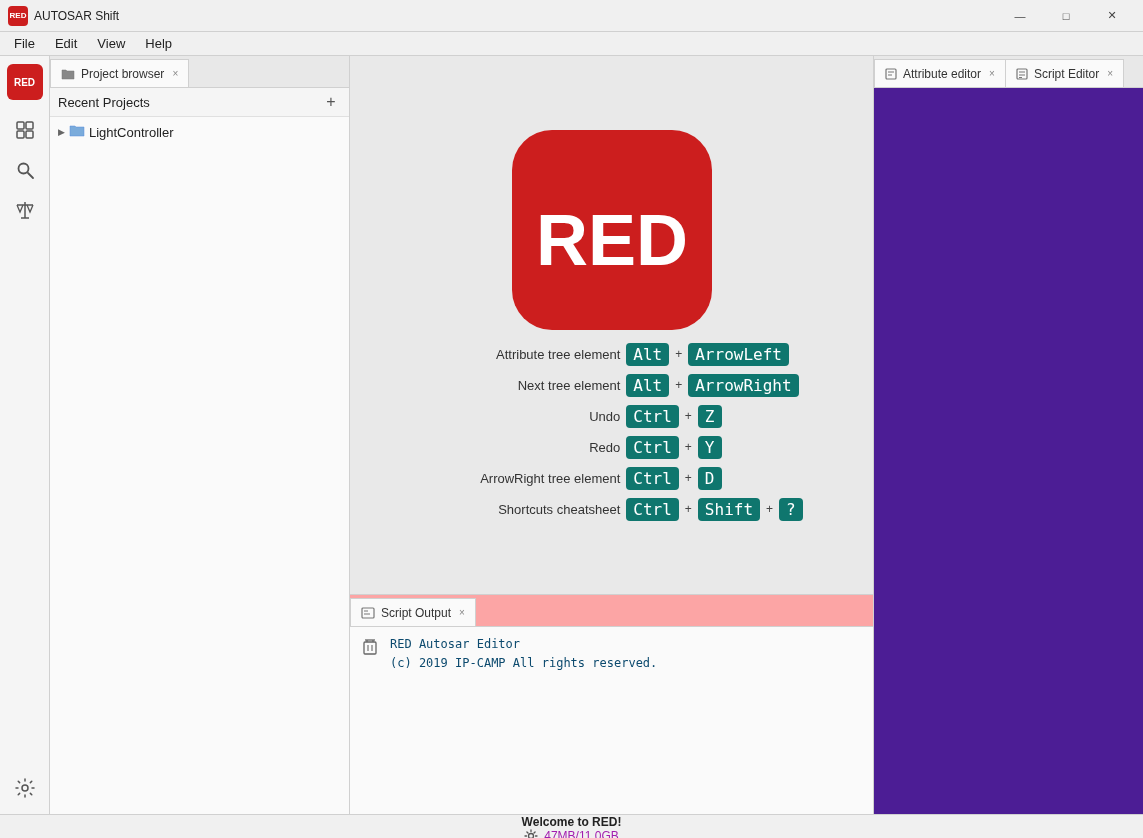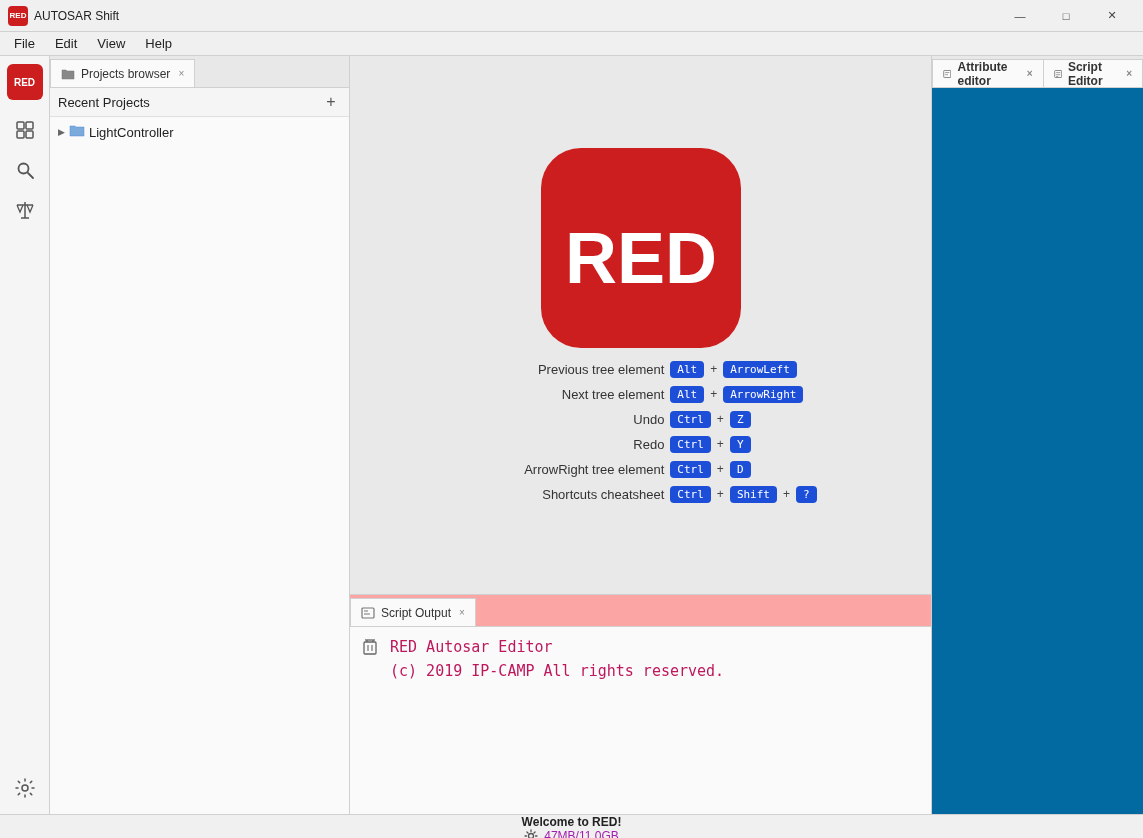--- a/index.html
+++ b/index.html
@@ -198,26 +198,25 @@
     #content-area {
       flex: 1;
       display: flex;
       flex-direction: column;
       background: #e8e8e8;
       overflow: hidden;
     }
 
     
     #right-panels {
-      width: 212px;
-      background: #0369a1;
+      width: 270px;
+      background: #4c1d95;
       border-left: 1px solid #d0d0d0;
       display: flex;
       flex-direction: column;
-      font-weight: bold;
     }
     #right-tab-bar {
       height: 32px;
       background: #e8e8e8;
       display: flex;
       align-items: flex-end;
       border-bottom: 1px solid #d0d0d0;
     }
     .right-tab {
       height: 28px;
@@ -259,25 +258,25 @@
       align-items: center;
       gap: 6px;
       font-size: 13px;
       color: #333;
     }
     .shortcut-label {
       min-width: 200px;
       text-align: right;
     }
     .kbd {
-      background: #1d4ed8;
+      background: #0f766e;
       color: #fff;
       border-radius: 4px;
       padding: 2px 7px;
-      font-size: 11px;
+      font-size: 16px;
       font-family: monospace;
       font-weight: 500;
     }
     .kbd-plus {
       color: #444;
       font-size: 12px;
     }
 
     
     #bottom-panel {
@@ -320,22 +319,22 @@
       cursor: pointer;
       display: flex;
       align-items: flex-start;
       justify-content: center;
       color: #666;
       font-size: 14px;
       padding-top: 2px;
     }
     #script-text {
       font-family: monospace;
-      font-size: 15px;
-      color: #be185d;
+      font-size: 12px;
+      color: #0c4a6e;
       line-height: 1.6;
       white-space: pre;
     }
 
     
     #status-bar {
       height: 24px;
       background: #f0f0f0;
       border-top: 1px solid #d0d0d0;
       display: flex;
@@ -420,21 +419,21 @@
       </svg>
     </div>
   </div>
 
   <div id="sidebar">
     <div id="sidebar-tab-bar">
       <div class="sidebar-tab">
         <svg width="14" height="12" viewBox="0 0 14 12" fill="none">
           <path d="M1 2h4l1 1h7v8H1V2z" fill="#888" stroke="#777" stroke-width="0.5"></path>
         </svg>
-        <span>Projects browser</span>
+        <span>Project browser</span>
         <span class="sidebar-tab-close">×</span>
       </div>
     </div>
     <div id="sidebar-header">
       <span id="recent-projects-label">Recent Projects</span>
       <div id="add-project-btn">+</div>
     </div>
     <div id="project-list">
       <div class="project-item">
         <span class="project-chevron">▶</span>
@@ -455,21 +454,21 @@
       <div>
         <svg width="200" height="200" viewBox="0 0 200 200">
           <rect x="0" y="0" width="200" height="200" rx="40" ry="40" fill="#cc1e1e"></rect>
           <text x="100" y="135" text-anchor="middle" fill="white" font-family="Arial Black, sans-serif" font-weight="900" font-size="72">RED</text>
         </svg>
       </div>
 
       <div id="shortcuts-area">
 
         <div class="shortcut-row">
-          <span class="shortcut-label">Previous tree element</span>
+          <span class="shortcut-label">Attribute tree element</span>
           <span class="kbd">Alt</span>
           <span class="kbd-plus">+</span>
           <span class="kbd">ArrowLeft</span>
         </div>
 
         <div class="shortcut-row">
           <span class="shortcut-label">Next tree element</span>
           <span class="kbd">Alt</span>
           <span class="kbd-plus">+</span>
           <span class="kbd">ArrowRight</span>

